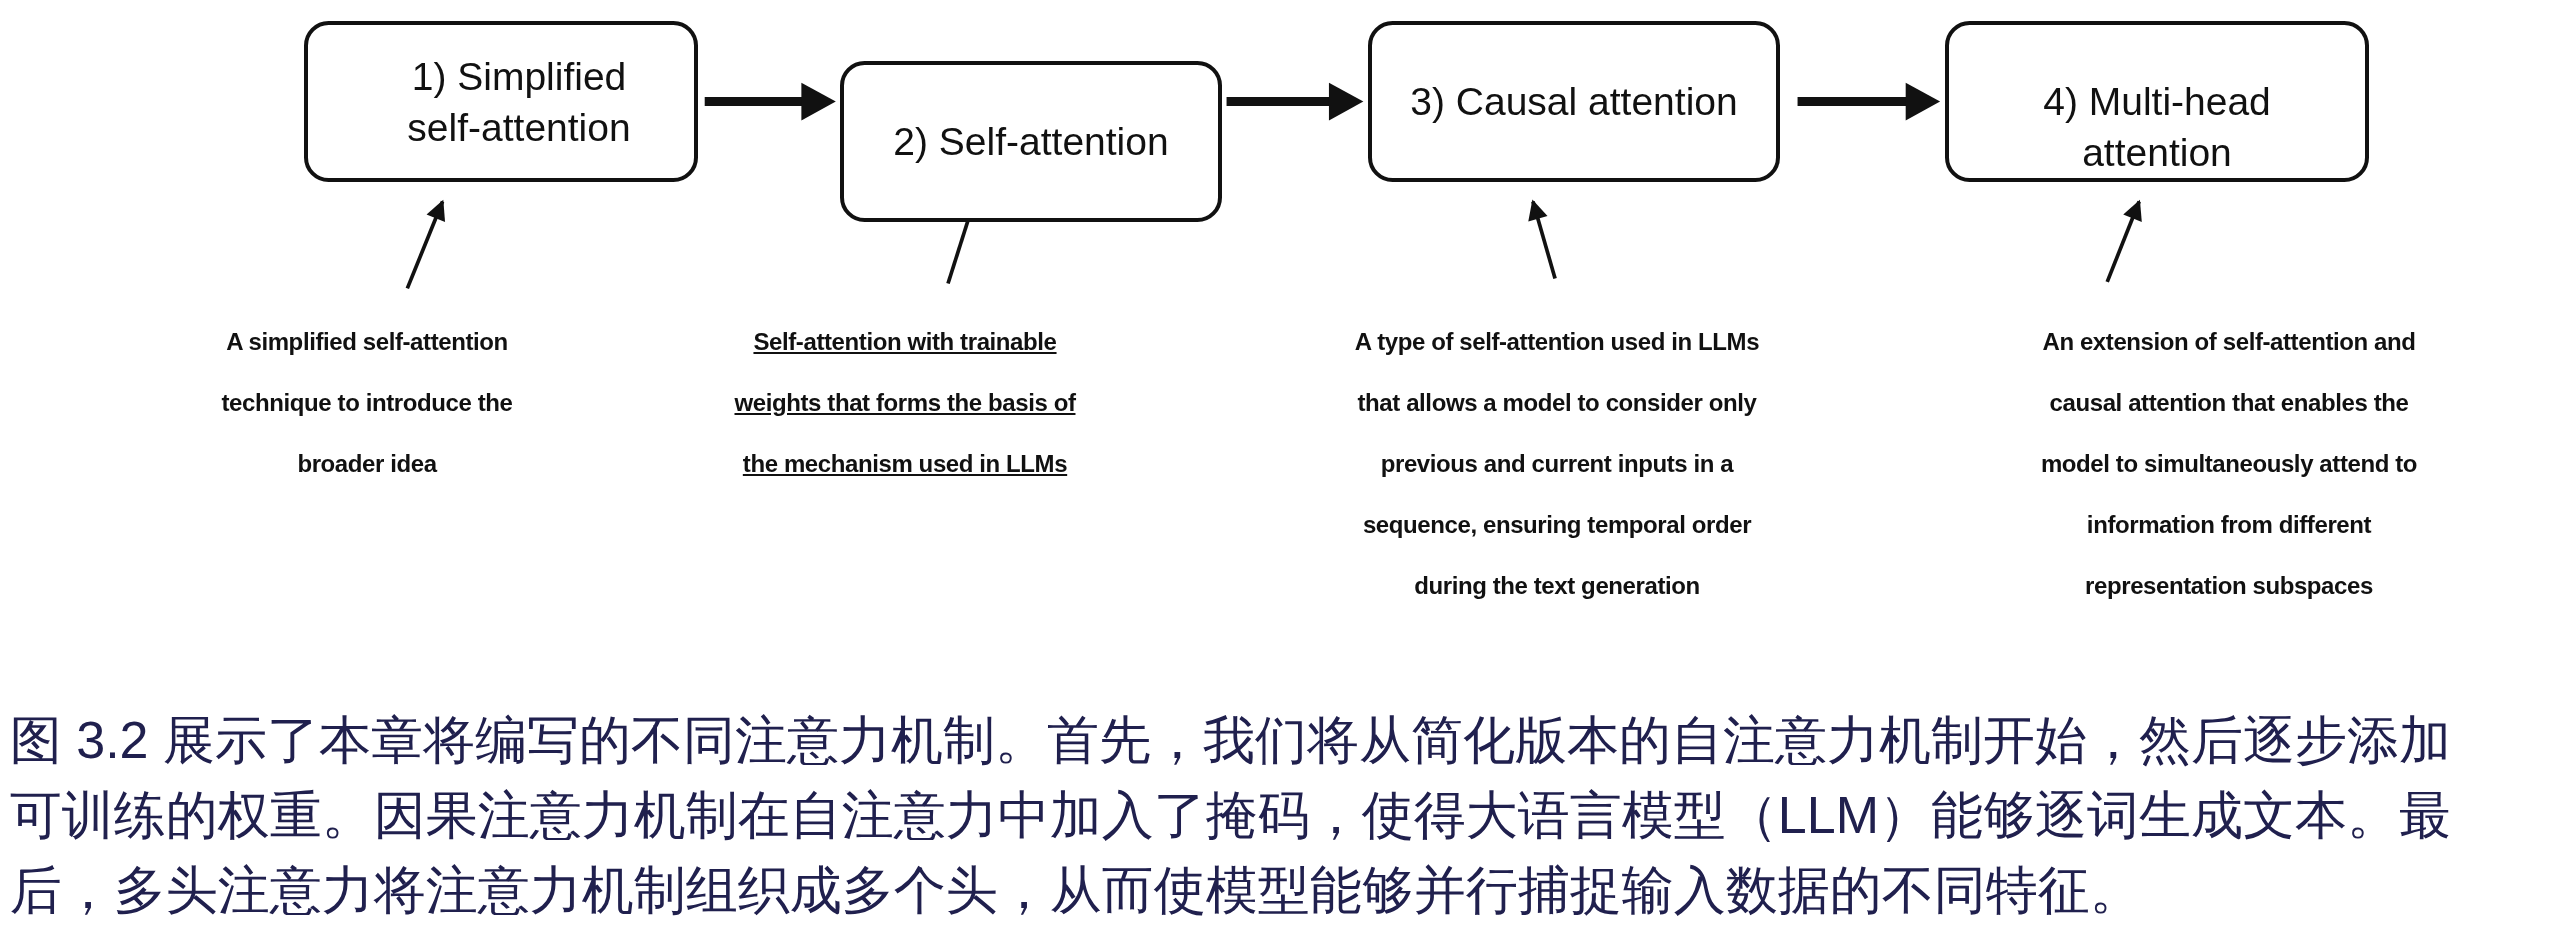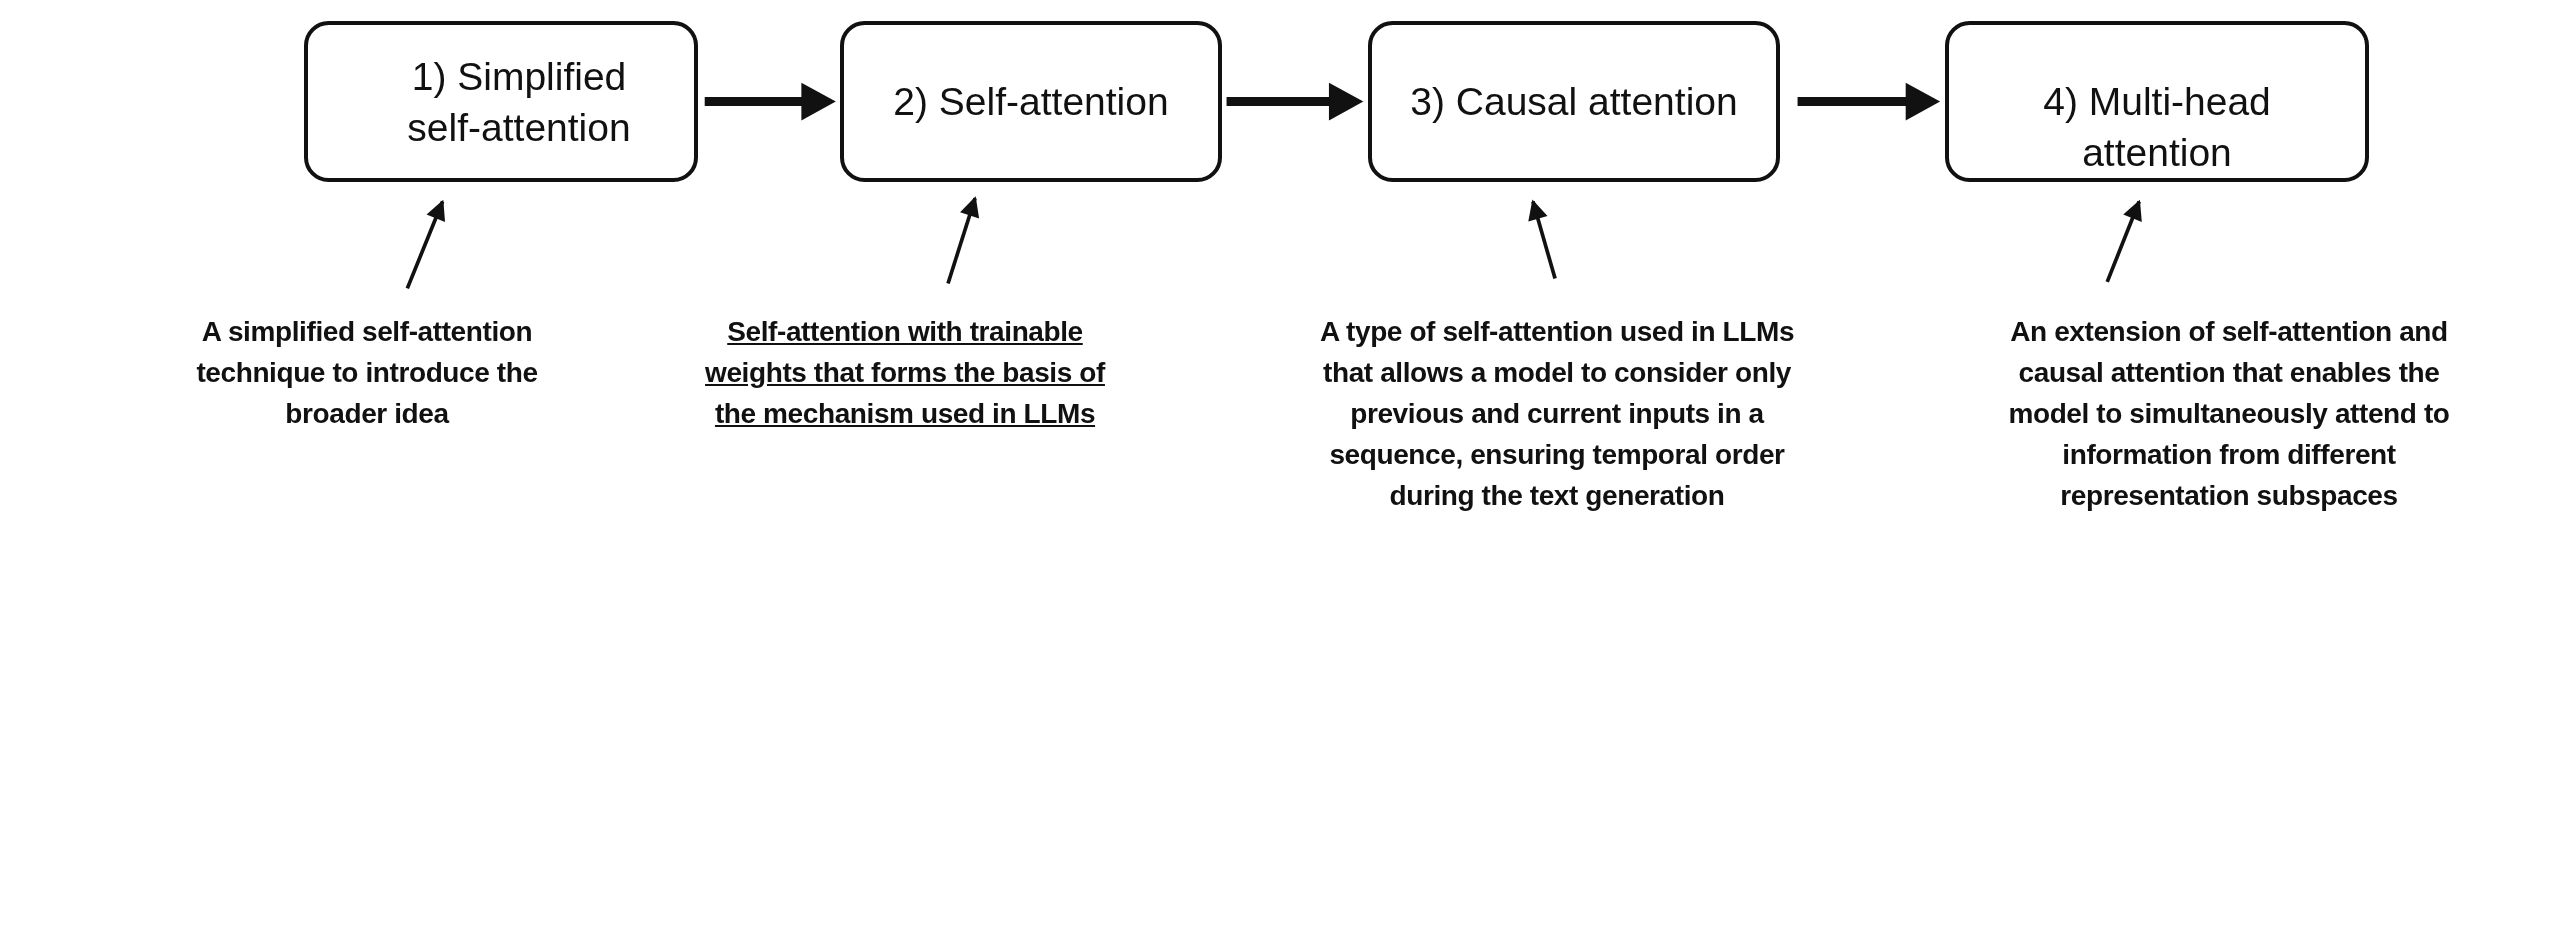--- a/index.html
+++ b/index.html
@@ -23,36 +23,36 @@
   .box{
     position:absolute;
     top:21px;height:161px;
     border:4.1px solid var(--ink);
     border-radius:24.6px;
     background:var(--bg);
     display:flex;align-items:center;justify-content:center;
     box-sizing:border-box;
   }
   .box1{left:304px;width:394px;padding-left:36px;}
-  .box2{left:840px;width:382px;}
+  .box2{left:840px;width:382px;margin-top:40px;}
   .box3{left:1368px;width:412px;}
   .box4{left:1945px;width:424px;align-items:flex-end;}
   .box-label{
     font-size:39px;
     line-height:51px;
     color:var(--ink);
     text-align:center;
     white-space:pre-line;
   }
   .desc{
     position:absolute;
     top:311px;width:672px;
-    font-size:28px;
+    font-size:24px;
     font-weight:700;
-    line-height:41px;
+    line-height:61px;
     letter-spacing:-0.4px;
     color:var(--ink);
     text-align:center;
     white-space:pre-line;
   }
   .desc1{left:31px;}
   .desc2{left:569px;text-decoration:underline;}
   .desc3{left:1221px;}
   .desc4{left:1893px;}
   .caption{
@@ -121,15 +121,18 @@
 causal attention that enables the
 model to simultaneously attend to
 information from different
 representation subspaces</div>
   <div class="desc desc3">A type of self-attention used in LLMs
 that allows a model to consider only
 previous and current inputs in a
 sequence, ensuring temporal order
 during the text generation</div>
 
+  <div class="caption">图 3.2 展示了本章将编写的不同注意力机制。首先，我们将从简化版本的自注意力机制开始，然后逐步添加
+可训练的权重。因果注意力机制在自注意力中加入了掩码，使得大语言模型（LLM）能够逐词生成文本。最
+后，多头注意力将注意力机制组织成多个头，从而使模型能够并行捕捉输入数据的不同特征。</div>
 
 </div>
 
 
 </body></html>

